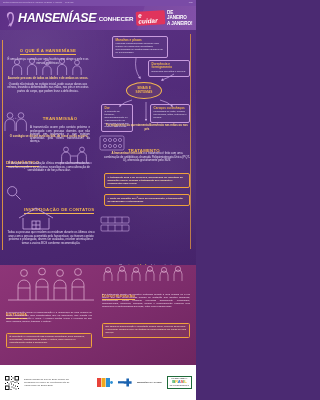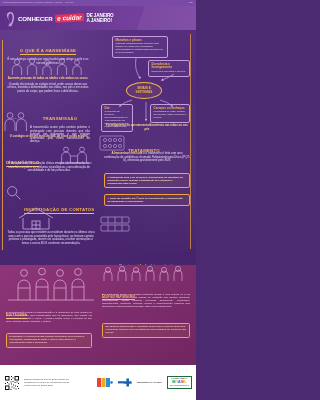--- a/index.html
+++ b/index.html
@@ -157,20 +157,21 @@
 
   <div class="header">
     <div class="hdr-diag"></div>
 
     <svg class="ribbon" viewBox="0 0 13 17">
       <path d="M6.5 2 C3.4 2 2.2 4.6 3.4 7.2 L6.0 12.8 L4.0 16.4 L6.0 15.6 L6.9 17 L9.0 12.4 C10.8 8.6 10.4 2 6.5 2 Z
                M6.5 3.6 C8.8 3.6 9.1 8.4 7.7 11.6 L6.7 13.8 L4.9 9.9 C3.9 7.6 4.4 3.6 6.5 3.6 Z" fill="#c79bdd"></path>
     </svg>
 
     <div class="hdr-inner">
+      <div class="h-title">HANSENÍASE</div>
       <div class="h-conhecer">CONHECER</div>
       <div class="h-ecuidar">e cuidar</div>
       <div class="h-dates">
         <div>DE JANEIRO</div>
         <div>A JANEIRO!</div>
       </div>
     </div>
   </div>
 
   <div class="body-wrap">

